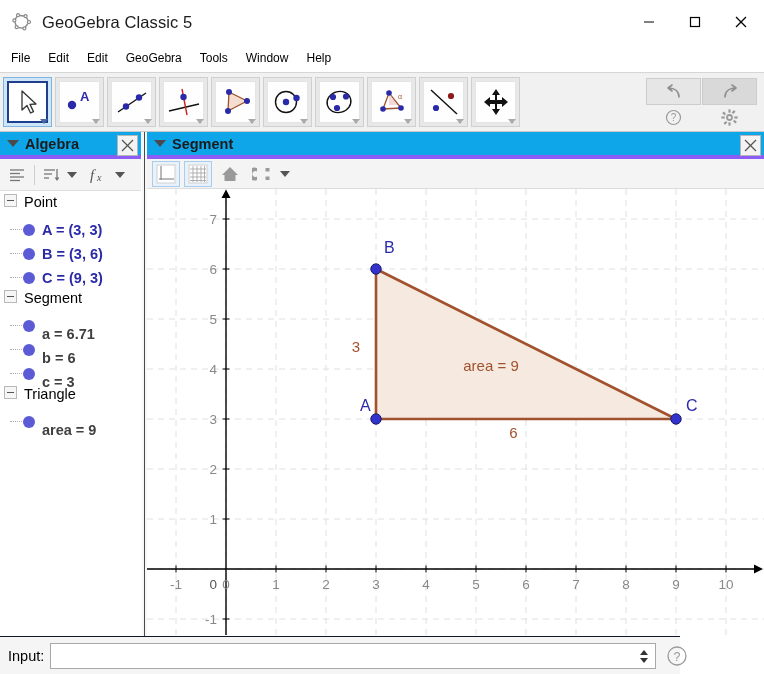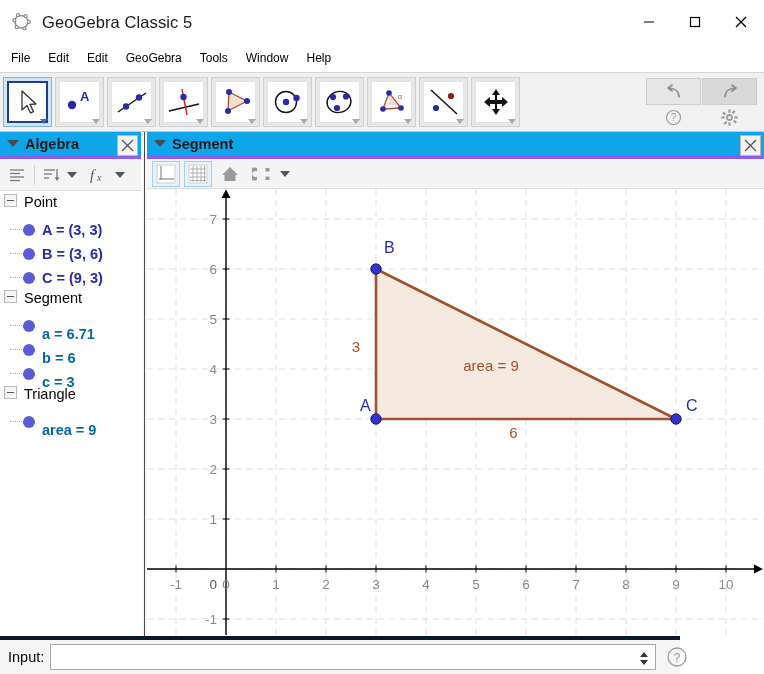--- a/index.html
+++ b/index.html
@@ -127,21 +127,21 @@
   .leaf .dashes {
     position:absolute; left:10px; top:11px; width:12px; height:1px;
     border-top:1px dotted #b0b0b0;
   }
   .leaf .bullet {
     width:12px; height:12px; border-radius:50%; background:#5b5bd6;
     margin-left:23px; margin-right:7px; flex:0 0 auto; cursor:default;
   }
   .leaf-label { font-size:14.5px; font-weight:bold; white-space:nowrap; }
   .leaf-label.pt { color:#2a2aa8; }
-  .leaf-label.brown { color:#0369a1;margin-top:15px; }
+  .leaf-label.brown { color:#404040;margin-top:15px; }
 
   
   .splitter {
     position:absolute; left:142px; top:0; width:5px; height:504px;
     background:#f7f7f7; cursor:col-resize;
   }
   .splitter::after {
     content:""; position:absolute; left:2px; top:0; width:1px; height:504px; background:#4a4a4a;
   }
 
@@ -158,21 +158,21 @@
     cursor:default;
   }
   .gt-btn.on { background:#e9f2fb; border:1px solid #a9cdec; }
 
   .canvas-wrap { position:relative; width:617px; height:446px; overflow:hidden; background:#fff; }
   .canvas-wrap svg { display:block; }
 
   
   .inputbar {
     position:absolute; left:0; top:636px; width:680px; height:38px;
-    background:#f5f5f5; border-top:4px solid #0f172a;
+    background:#f5f5f5; border-top:1px solid #0f172a;
     display:flex; align-items:center;
   }
   .input-label { font-size:14.5px; color:#000; margin-left:8px; margin-right:6px; }
   .input-box {
     position:relative; width:638px; height:26px; background:#fff;
     border:1px solid #a8a8a8; display:flex; align-items:center;
   }
   .input-box input {
     border:0; outline:0; width:600px; height:22px; margin-left:4px;
     font-family:"Liberation Sans", sans-serif; font-size:14px; background:transparent;

